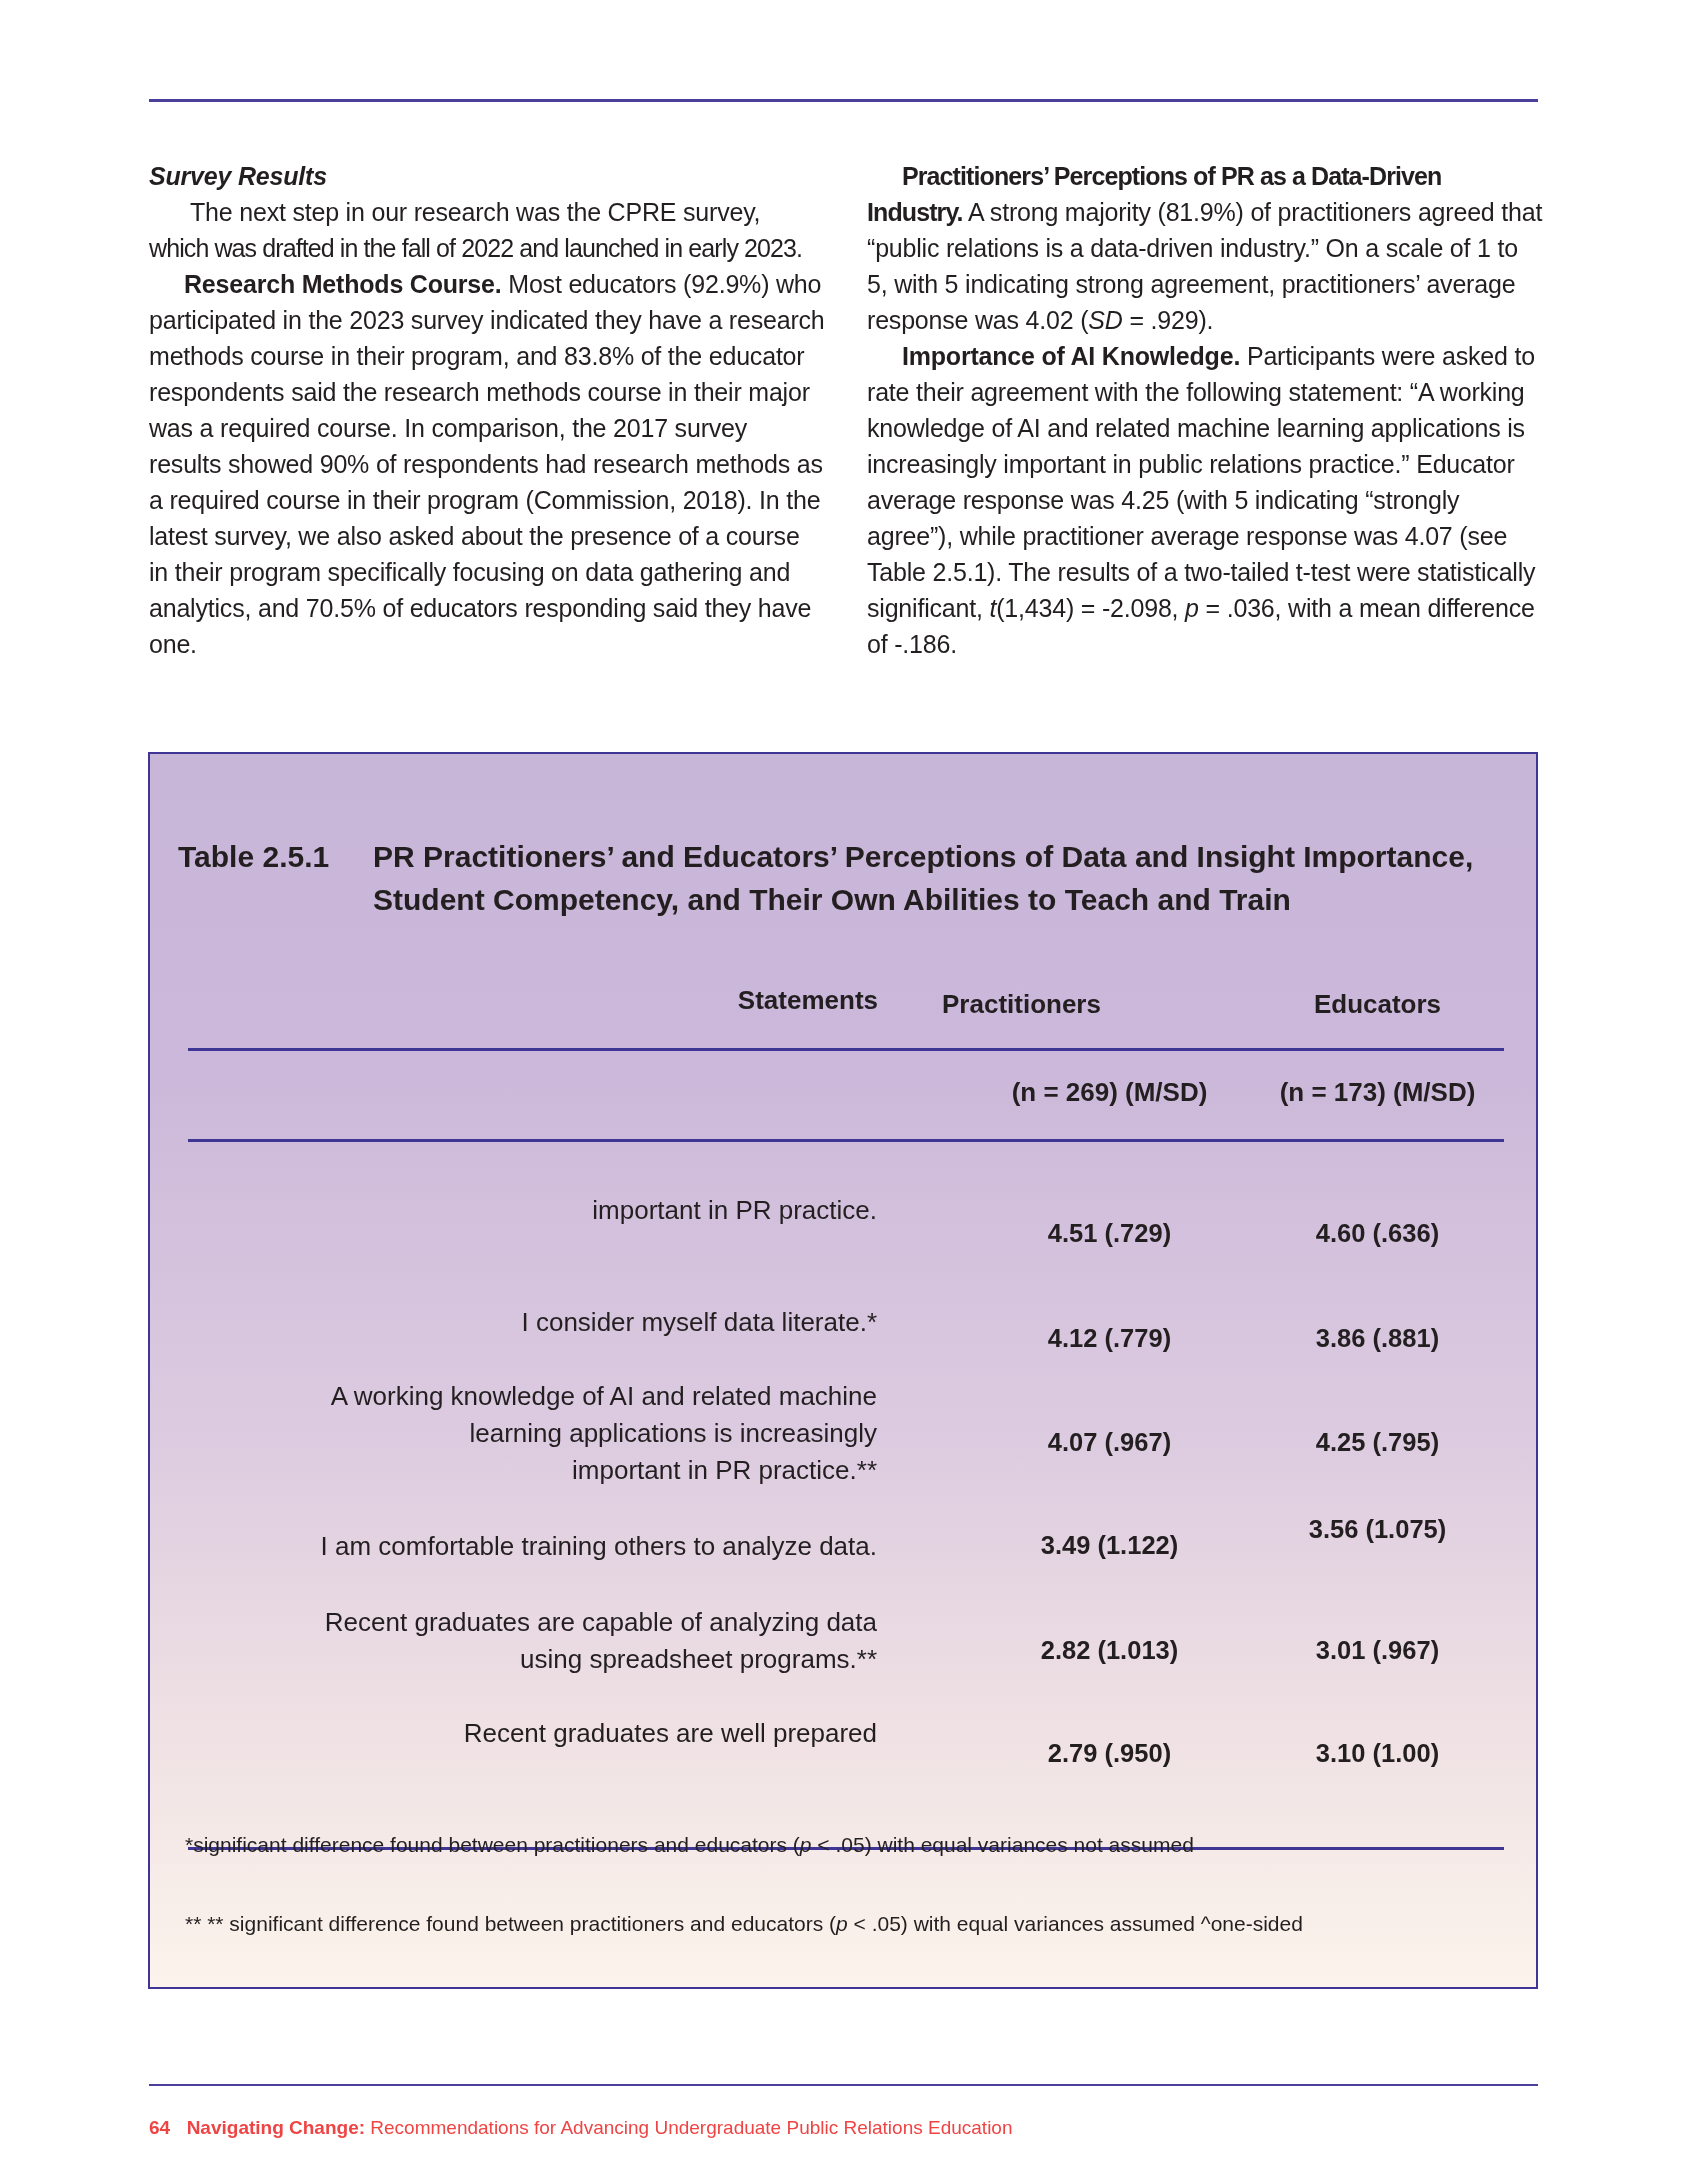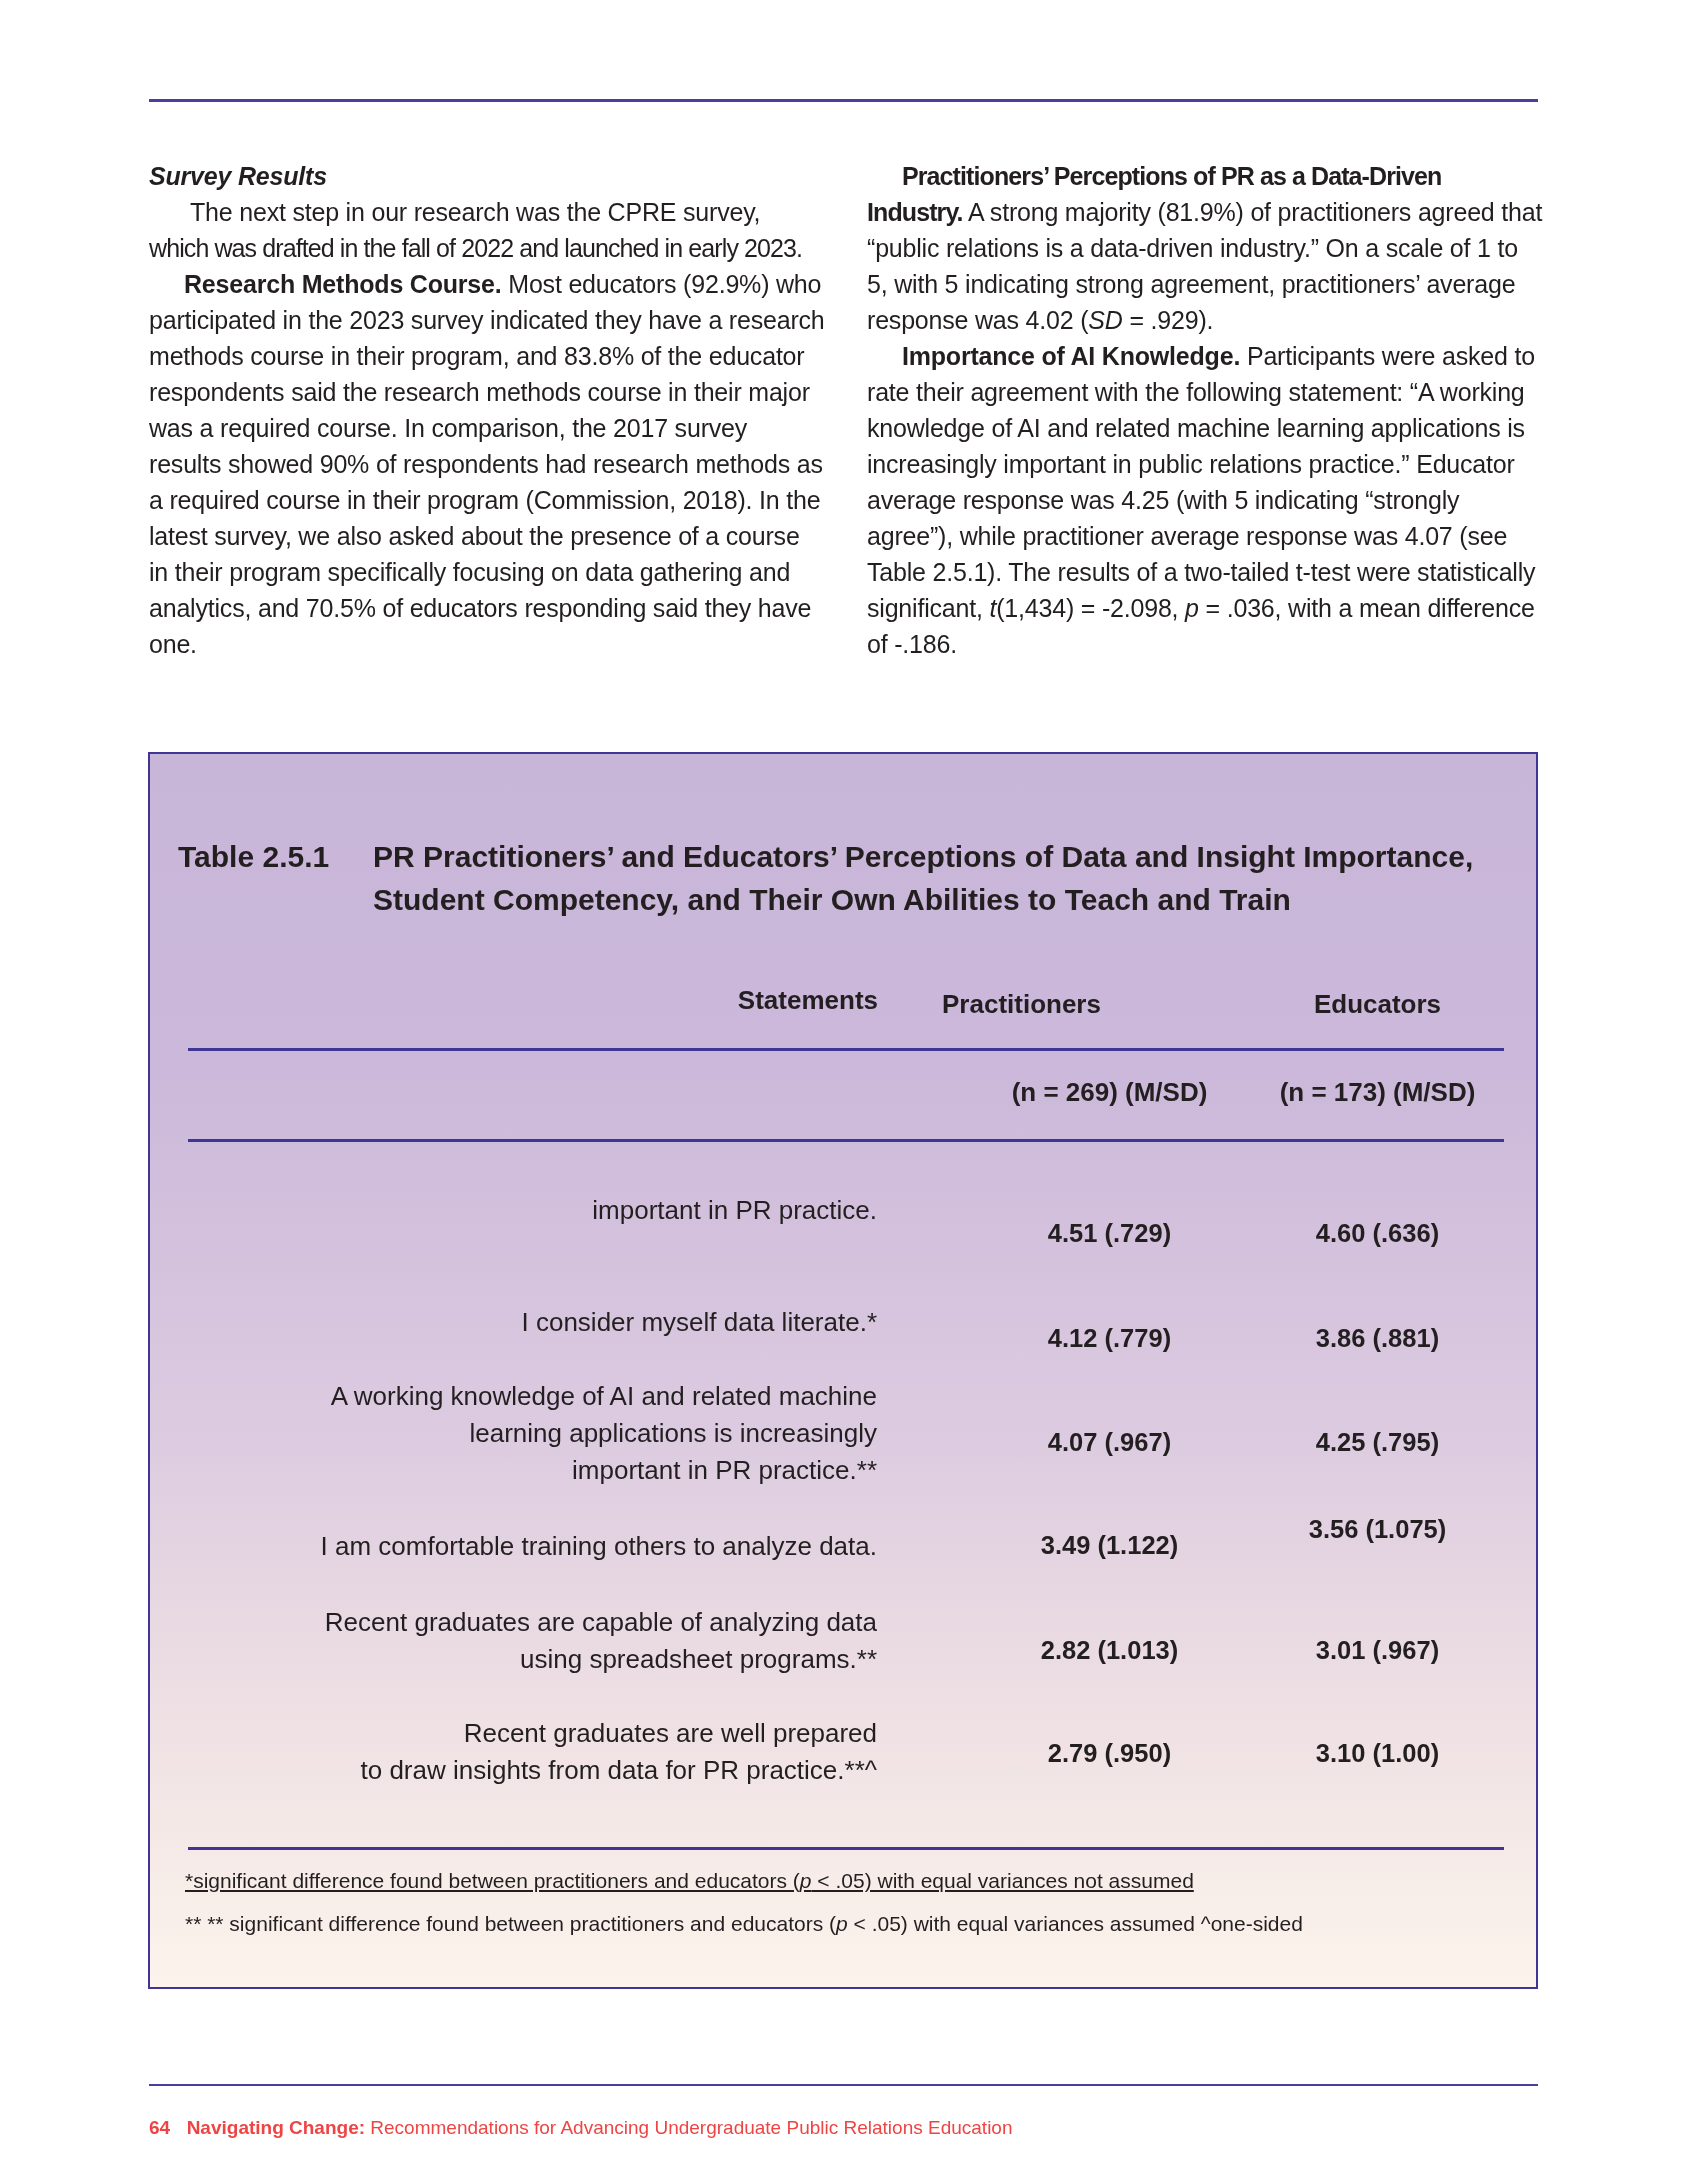--- a/index.html
+++ b/index.html
@@ -122,28 +122,27 @@
 
   <div class="stmt" style="top:850px;">
     <div>Recent graduates are capable of analyzing data</div>
     <div>using spreadsheet programs.**</div>
   </div>
   <div class="val" style="left:836px; top:882px;">2.82 (1.013)</div>
   <div class="val" style="left:1104px; top:882px;">3.01 (.967)</div>
 
   <div class="stmt" style="top:961px;">
     <div>Recent graduates are well prepared</div>
-    <div>to draw insights from data for PR practice.**^</div>
   </div>
   <div class="val" style="left:836px; top:985px;">2.79 (.950)</div>
   <div class="val" style="left:1104px; top:985px;">3.10 (1.00)</div>
 
   <div class="hline" style="top:1093px;"></div>
 
-  <div class="foot" style="top:1115px;text-decoration:underline;">
+  <div class="foot" style="top:1079px;">
     <span>*significant difference found between practitioners and educators (</span><em>p</em><span> &lt; .05) with equal variances not assumed</span>
   </div>
   <div class="foot" style="top:1158px;">
     <span>** ** significant difference found between practitioners and educators (</span><em>p</em><span> &lt; .05) with equal variances assumed ^one-sided</span>
   </div>
 </div>
 
 <div class="rule" style="top:2084px; height:1.6px;"></div>
 
 <div class="footer">

